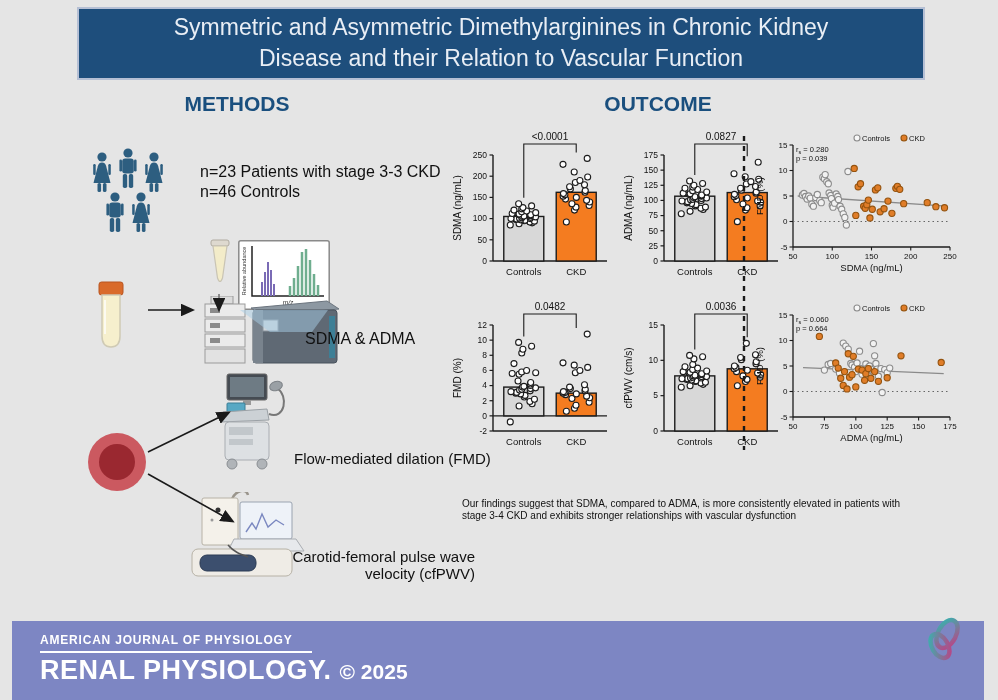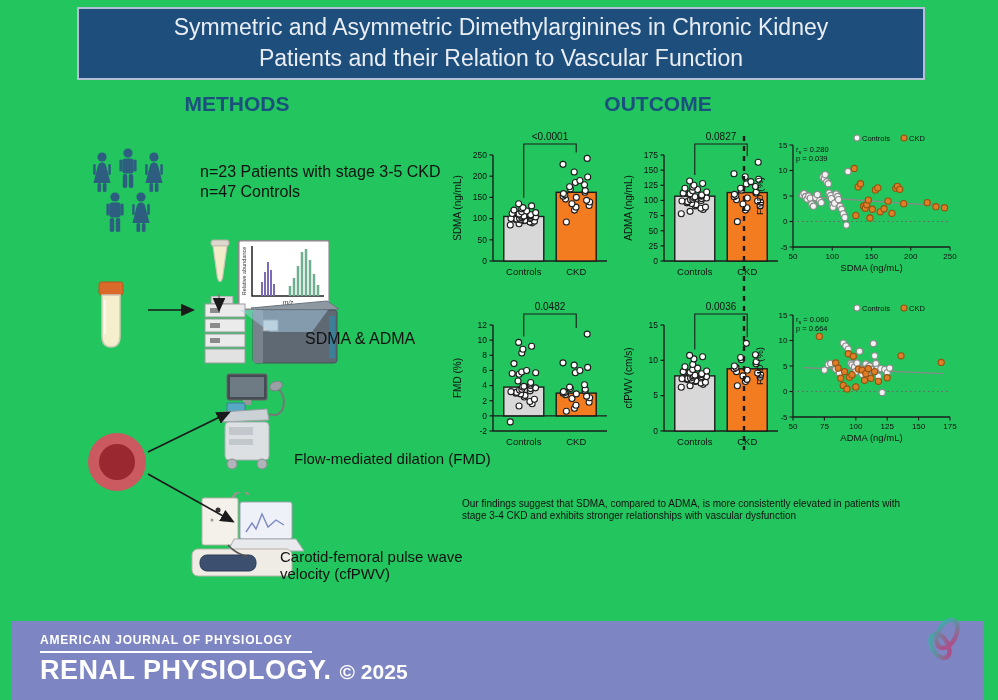--- a/index.html
+++ b/index.html
@@ -1,16 +1,16 @@
 <!DOCTYPE html>
 <html><head>
 <meta charset="utf-8">
 <style>
   html,body{margin:0;padding:0;background:#fff;}
-  #page{position:relative;width:998px;height:700px;background:#22c55e;overflow:hidden;
+  #page{position:relative;width:998px;height:700px;background:#e5e5e5;overflow:hidden;
         font-family:"Liberation Sans",sans-serif;}
   .abs{position:absolute;}
   
   #banner{left:77px;top:7px;width:844px;height:66px;background:#1e4e7c;border:2px solid #b5bfd4;
           color:#e9eef5;text-align:center;font-size:23px;line-height:1.35;padding-top:3px;}
   .section-head{color:#1a4f7e;font-weight:bold;font-size:21px;text-align:center;}
   .cohort{font-size:16px;color:#111;line-height:1.25;}
   .m-label{font-size:15px;color:#111;}
   .donut{width:58px;height:58px;border-radius:50%;background:#cb5960;}
   .donut-in{position:absolute;left:11px;top:11px;width:36px;height:36px;border-radius:50%;background:#9a2830;}
@@ -24,21 +24,21 @@
   #f-society{left:858px;top:22px;color:#fff;font-size:15px;line-height:1.06;}
   svg text{font-family:"Liberation Sans",sans-serif;}
 </style>
 </head>
 <body>
 
 <div id="page">
 
   <div id="banner" class="abs">
     <div>Symmetric and Asymmetric Dimethylarginines in Chronic Kidney</div>
-    <div>Patients and their Relation to Vascular Function</div>
+    <div>Disease and their Relation to Vascular Function</div>
   </div>
 
   <div class="abs section-head" style="left:578px;top:92px;width:160px;">OUTCOME</div>
   <div class="abs section-head" style="left:157px;top:92px;width:160px;">METHODS</div>
 
   <svg class="abs" style="left:90px;top:148px;" width="104" height="92" viewBox="0 0 104 92">
     <g fill="#2d5e80">
       <g transform="translate(0,4)">
           <circle cx="12" cy="5" r="4.6"></circle>
           <path d="M12,10.5 C14.5,10.5 15.6,12.2 16.2,14.2 L20.5,31 L3.5,31 L7.8,14.2 C8.4,12.2 9.5,10.5 12,10.5 Z"></path>
@@ -76,22 +76,22 @@
           <path d="M12,10.5 C14.5,10.5 15.6,12.2 16.2,14.2 L20.5,31 L3.5,31 L7.8,14.2 C8.4,12.2 9.5,10.5 12,10.5 Z"></path>
           <rect x="3.2" y="12" width="2.5" height="11" rx="1.2"></rect>
           <rect x="18.3" y="12" width="2.5" height="11" rx="1.2"></rect>
           <rect x="7.5" y="31" width="3.6" height="9" rx="1.6"></rect>
           <rect x="12.9" y="31" width="3.6" height="9" rx="1.6"></rect>
         </g>
     </g>
   </svg>
 
   <div class="abs cohort" style="left:200px;top:162px;">
-    <div>n=23 Patients with stage 3-5 CKD</div>
-    <div>n=47 Controls</div>
+    <div>n=23 Patients with stage 3-3 CKD</div>
+    <div>n=46 Controls</div>
   </div>
 
   <svg class="abs" style="left:86px;top:280px;" width="52" height="72" viewBox="0 0 52 72">
     <rect x="13" y="2" width="24" height="13" rx="2.5" fill="#d96a2a" stroke="#b85520" stroke-width="1"></rect>
     <path d="M16,15 H34 V56 Q34,67 25,67 Q16,67 16,56 Z" fill="#f6efcd" stroke="#cfcab4" stroke-width="1.5"></path>
     <path d="M19,20 V54" stroke="#ffffff" stroke-width="2" opacity="0.7"></path>
   </svg>
 
   <svg class="abs" style="left:207px;top:238px;" width="26" height="54" viewBox="0 0 26 54">
     <rect x="4" y="2" width="18" height="6" rx="2" fill="#ded9cf" stroke="#b0aba0"></rect>
@@ -168,21 +168,21 @@
     <circle cx="24" cy="28" r="1.5" fill="#999"></circle>
       <circle cx="36" cy="28" r="1.5" fill="#999"></circle>
     <rect x="52" y="10" width="52" height="37" rx="2" fill="#eef2f8" stroke="#9aa3b0"></rect>
     <polyline points="58,40 64,31 68,37 74,22 80,35 88,28 96,33" stroke="#7b88c0" stroke-width="1.4" fill="none"></polyline>
     <polygon points="46,47 108,47 116,59 40,59" fill="#e7e9ec" stroke="#a9adb2"></polygon>
     <rect x="4" y="57" width="100" height="27" rx="6" fill="#efece6" stroke="#b7b2a6"></rect>
     <rect x="12" y="63" width="56" height="16" rx="7" fill="#3c4f6e" stroke="#2c3c55"></rect>
     <path d="M40,53 C46,60 52,62 60,65" stroke="#555" stroke-width="1.5" fill="none"></path>
   </svg>
 
-  <div class="abs m-label" style="left:280px;top:548px;width:195px;text-align:left;">Carotid-femoral pulse wave velocity (cfPWV)</div>
+  <div class="abs m-label" style="left:280px;top:548px;width:195px;text-align:right;">Carotid-femoral pulse wave velocity (cfPWV)</div>
 
   <svg class="abs" style="left:449px;top:129px;" width="165" height="170">
       <line x1="44" y1="26" x2="44" y2="132" stroke="#1c1c1c" stroke-width="1.4"></line>
       <line x1="44" y1="132" x2="158" y2="132" stroke="#1c1c1c" stroke-width="1.4"></line>
       <line x1="40.5" y1="132" x2="44" y2="132" stroke="#1c1c1c" stroke-width="1.2"></line>
       <text x="38" y="134.8" font-size="8.5" fill="#111" text-anchor="end">0</text>
       <line x1="40.5" y1="110.8" x2="44" y2="110.8" stroke="#1c1c1c" stroke-width="1.2"></line>
       <text x="38" y="113.6" font-size="8.5" fill="#111" text-anchor="end">50</text>
       <line x1="40.5" y1="89.6" x2="44" y2="89.6" stroke="#1c1c1c" stroke-width="1.2"></line>
       <text x="38" y="92.39999999999999" font-size="8.5" fill="#111" text-anchor="end">100</text>

